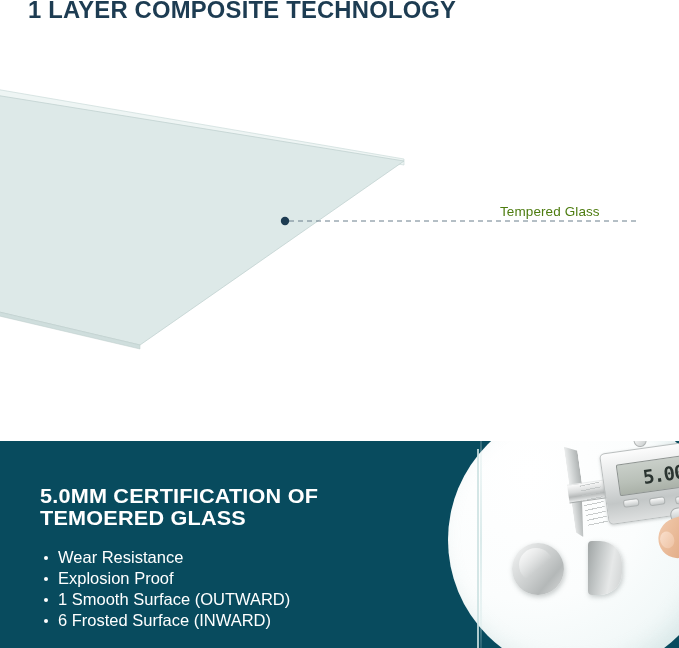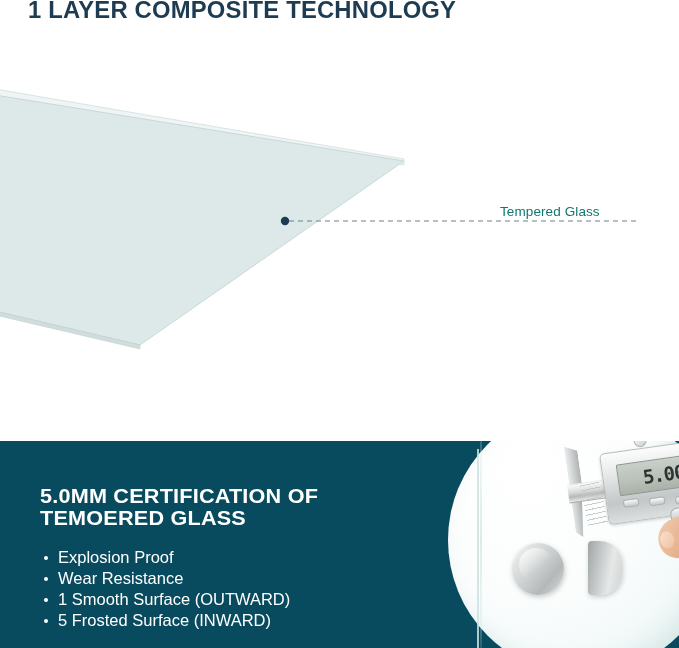--- a/index.html
+++ b/index.html
@@ -57,21 +57,21 @@
     height: 35px;
   }
   #callout-leader svg { display:block; }
 
   #callout-label {
     position: absolute;
     left: 500px;
     top: 204px;
     font-family: "Liberation Sans", sans-serif;
     font-size: 13.5px;
-    color: #0f766e;
+    color: #4d7c0f;
     white-space: nowrap;
     letter-spacing: 0.1px;
   }
 
   
   #bottom-panel {
     position: absolute;
     left: 0;
     top: 441px;
     width: 679px;
@@ -346,24 +346,24 @@
 
   <div id="callout-label">Tempered Glass</div>
 </div>
 
 <div id="bottom-panel">
 
   <div id="panel-heading">5.0MM CERTIFICATION OF
 TEMOERED GLASS</div>
 
   <ul id="feature-list">
+    <li>Wear Resistance</li>
     <li>Explosion Proof</li>
-    <li>Wear Resistance</li>
     <li class="gap-before">1 Smooth Surface (OUTWARD)</li>
-    <li>5 Frosted Surface (INWARD)</li>
+    <li>6 Frosted Surface (INWARD)</li>
   </ul>
 
   <div id="photo-wrap">
 
     <div class="photo-glass"></div>
     <div class="glass-edge-line"></div>
     <div class="photo-glass-edge"></div>
 
     <div class="standoff standoff-back"></div>
     <div class="standoff standoff-front"></div>

